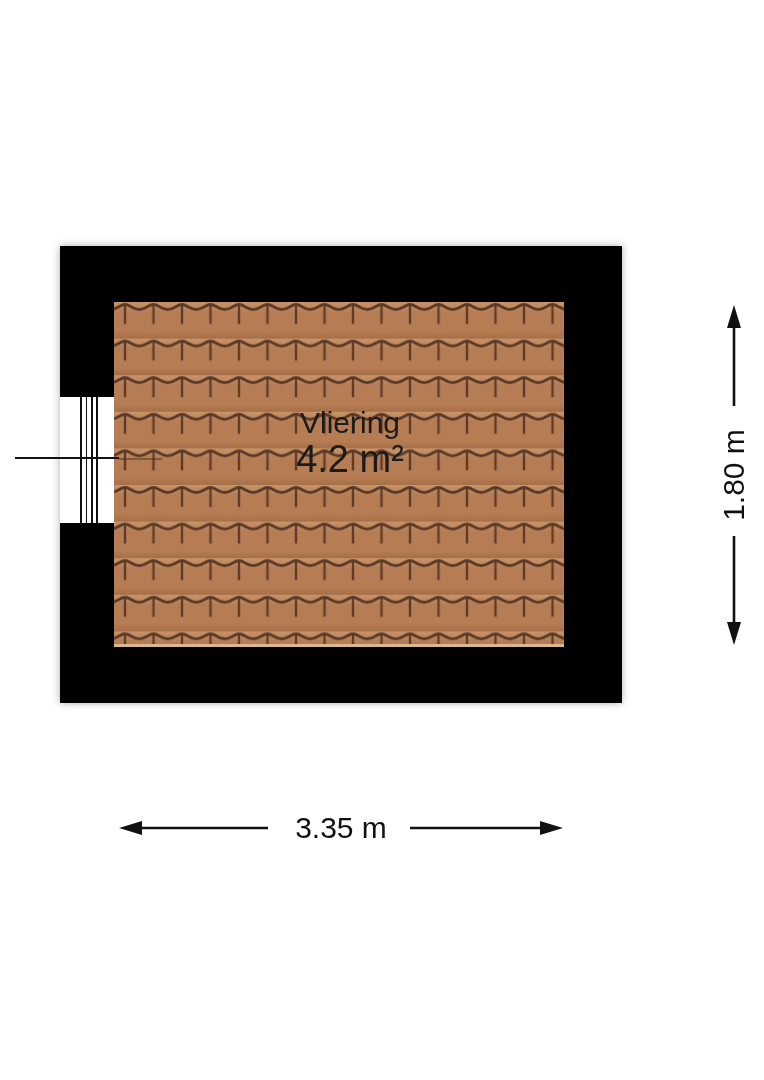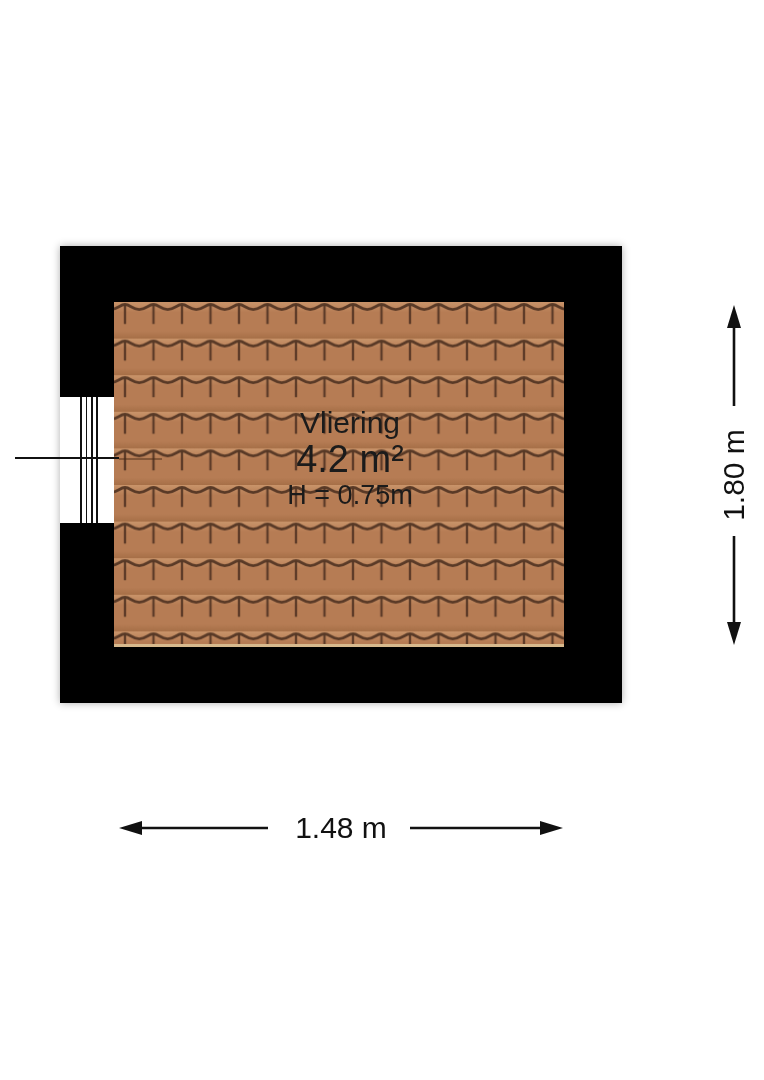--- a/index.html
+++ b/index.html
@@ -93,31 +93,30 @@
       <span class="wline" style="left:31px"></span>
       <span class="wline" style="left:36px"></span>
     </div>
   </div>
 
   <div class="section-line"></div>
 
   <div class="room-label">
     <div class="l1">Vliering</div>
     <div class="l2">4.2 m²</div>
-    <div class="l3">H = 0.75m</div>
   </div>
 
   <div class="dim dim-h">
     <svg width="452" height="44" viewBox="0 0 452 44">
       <line class="arrow-line" x1="26" y1="22" x2="153" y2="22"></line>
       <line class="arrow-line" x1="295" y1="22" x2="426" y2="22"></line>
       <polygon class="arrow-head" points="4,22 27,15 27,29"></polygon>
       <polygon class="arrow-head" points="448,22 425,15 425,29"></polygon>
     </svg>
-    <span class="lbl">1.48 m</span>
+    <span class="lbl">3.35 m</span>
   </div>
 
   <div class="dim dim-v">
     <svg width="44" height="348" viewBox="0 0 44 348">
       <line class="arrow-line" x1="22" y1="27" x2="22" y2="105"></line>
       <line class="arrow-line" x1="22" y1="235" x2="22" y2="321"></line>
       <polygon class="arrow-head" points="22,4 15,27 29,27"></polygon>
       <polygon class="arrow-head" points="22,344 15,321 29,321"></polygon>
     </svg>
     <span class="lbl">1.80 m</span>

